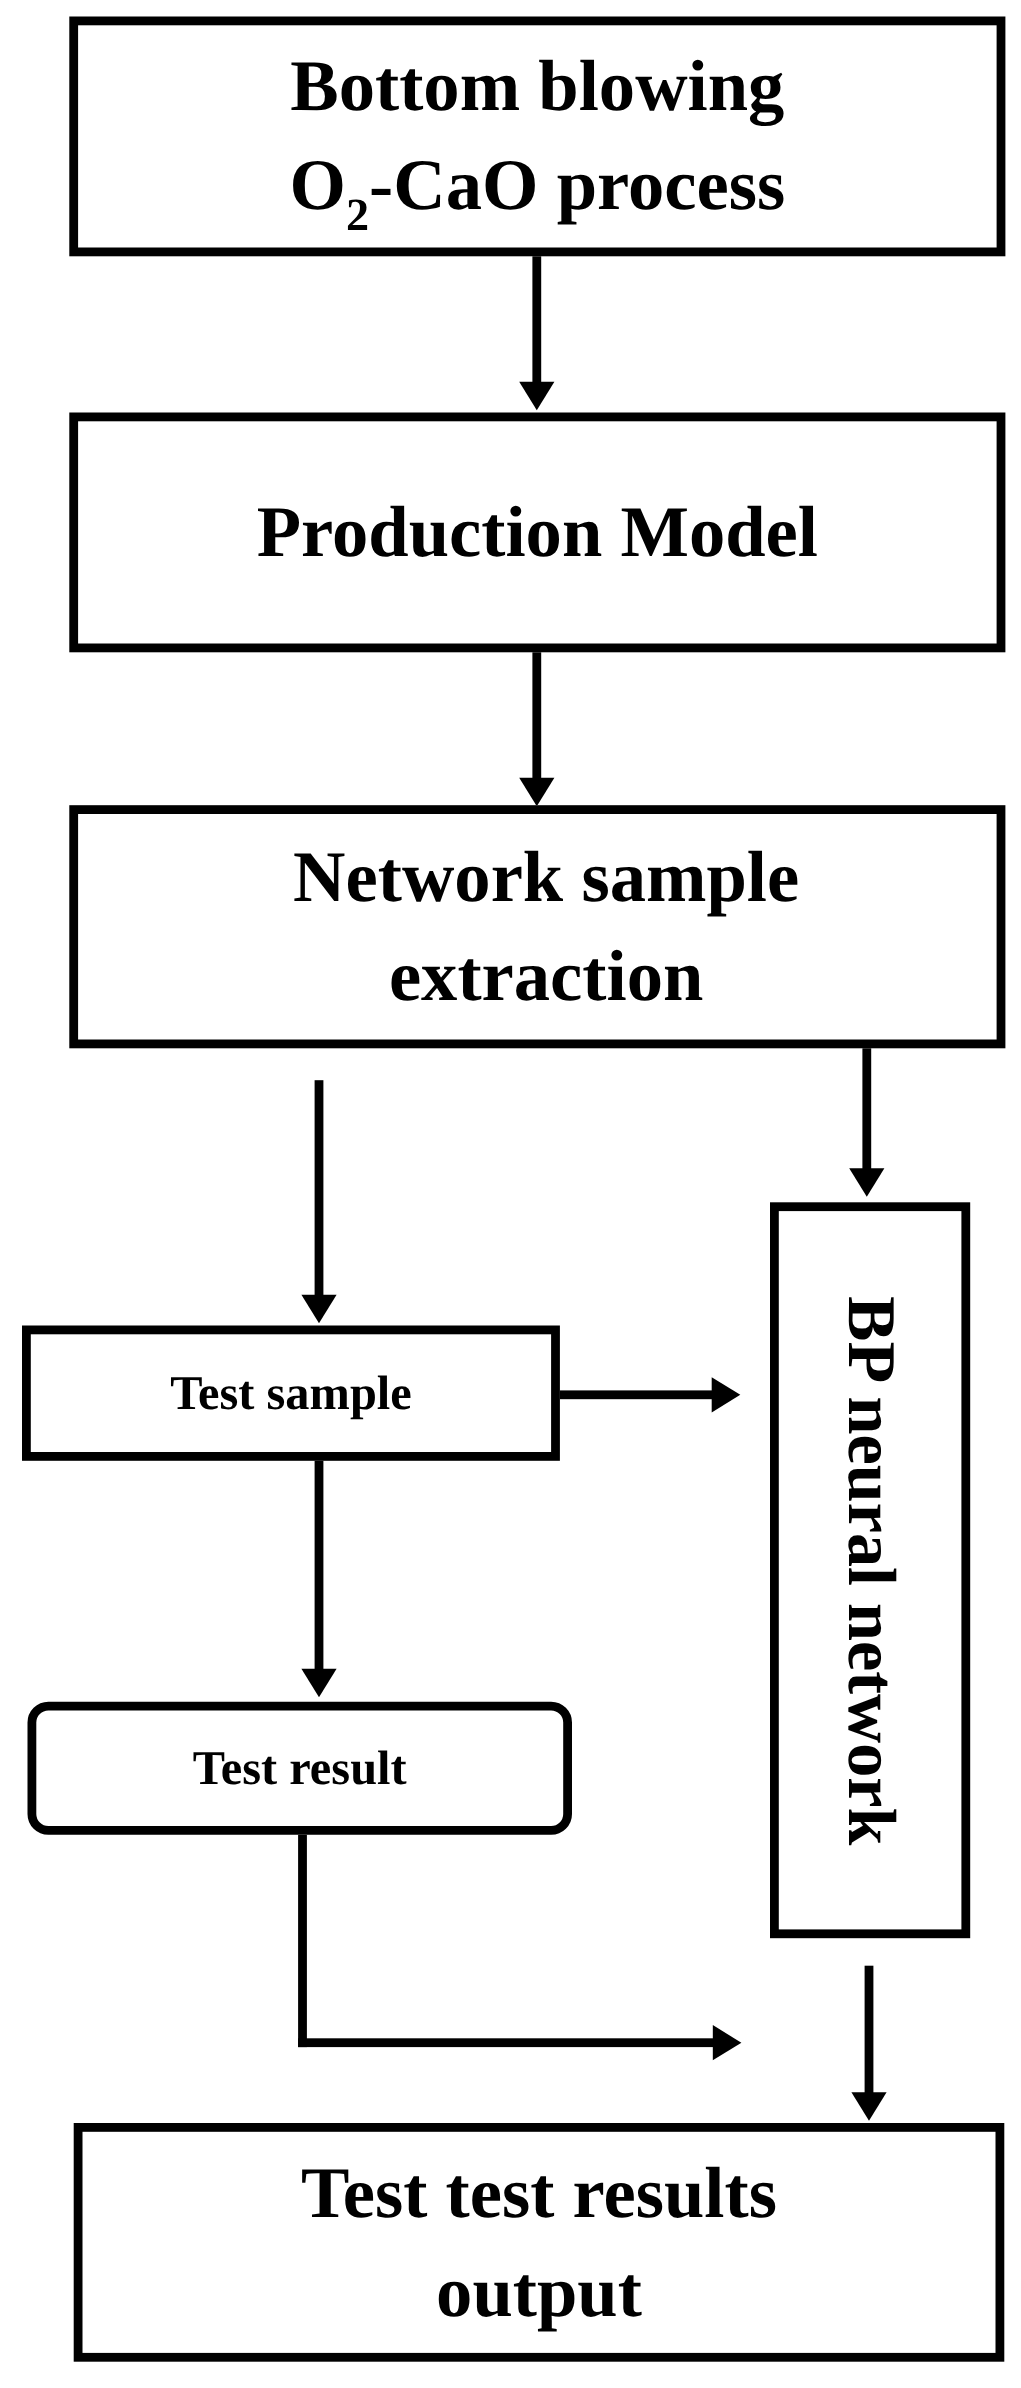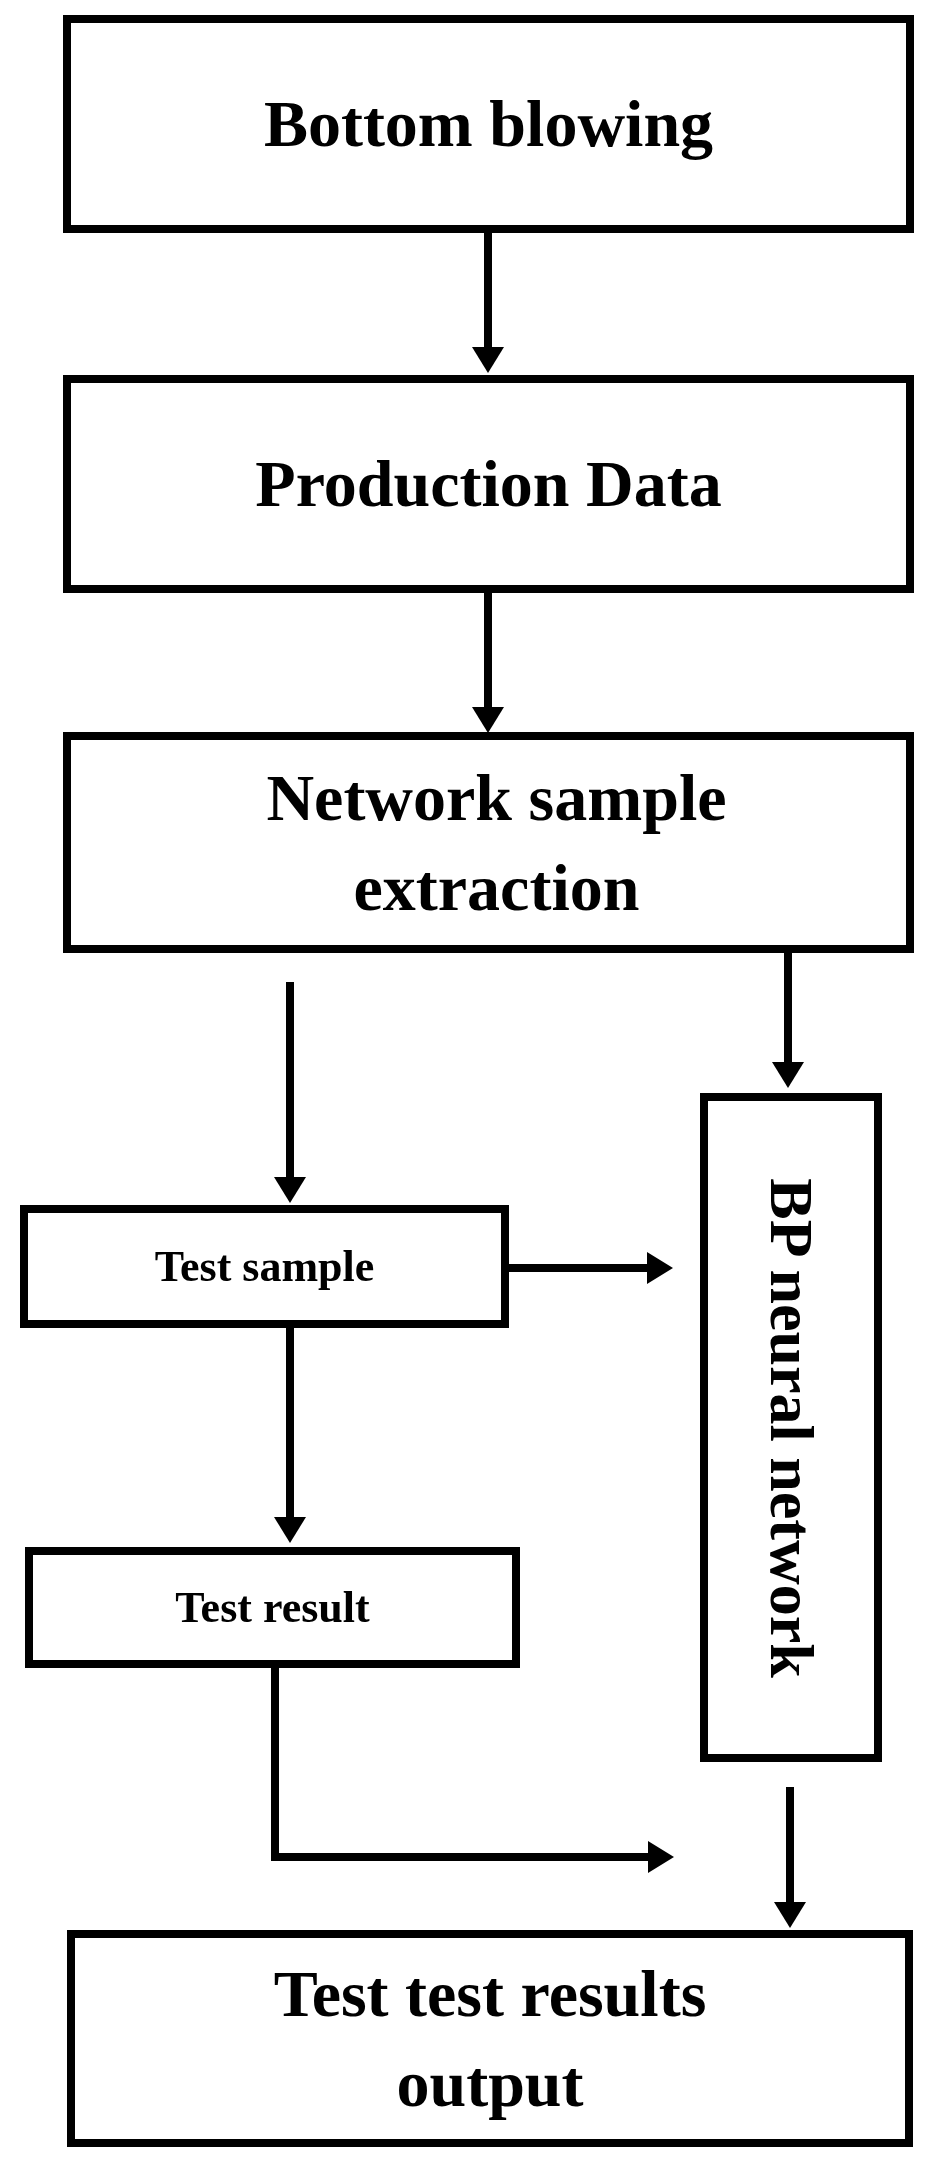--- a/index.html
+++ b/index.html
@@ -17,21 +17,21 @@
     font-weight:bold;
   }
   .node .line { font-size:66px; line-height:90px; white-space:nowrap; }
   .node.small .line { font-size:44px; line-height:74px; }
   sub.subscript { font-size:42px; line-height:0; position:relative; top:0.12em; font-weight:bold; }
   
   #box-process     { left:63px;  top:15px;   width:851px; height:218px; }
   #box-acquisition { left:63px;  top:375px;  width:851px; height:218px; }
   #box-extraction  { left:63px;  top:732px;  width:851px; height:221px;padding-left:16px; }
   #box-test-sample { left:20px;  top:1205px; width:489px; height:123px; }
-  #box-test-result { left:25px;  top:1547px; width:495px; height:121px; }
+  #box-test-result { left:25px;  top:1547px; width:495px; height:121px;border-radius:19px; }
   #box-output      { left:67px;  top:1930px; width:846px; height:217px; }
   
   #box-bp { left:700px; top:1093px; width:182px; height:669px; }
   #box-bp .vlabel {
     position:absolute; left:50%; top:50%;
     transform:translate(-50%,-50%) rotate(90deg);
     white-space:nowrap; font-size:62px; font-weight:bold;
   }
   
   .vline { position:absolute; width:8px; background:var(--ink); }
@@ -72,27 +72,28 @@
   #e8-line { left:786px; top:1787px; height:116px; }
   #e8-head { left:774px; top:1902px; }
 </style>
 </head>
 <body>
 
 <div id="figure">
 
   <div class="node" id="box-process">
     <div class="line">Bottom blowing</div>
+    <div class="line"><span>O</span><sub class="subscript">2</sub><span>-CaO process</span></div>
   </div>
 
   <div class="vline" id="e1-line"></div>
   <div class="head-down" id="e1-head"></div>
 
   <div class="node" id="box-acquisition">
-    <div class="line">Production Data</div>
+    <div class="line">Production Model</div>
   </div>
 
   <div class="vline" id="e2-line"></div>
   <div class="head-down" id="e2-head"></div>
 
   <div class="node" id="box-extraction">
     <div class="line">Network sample</div>
     <div class="line">extraction</div>
   </div>
 

